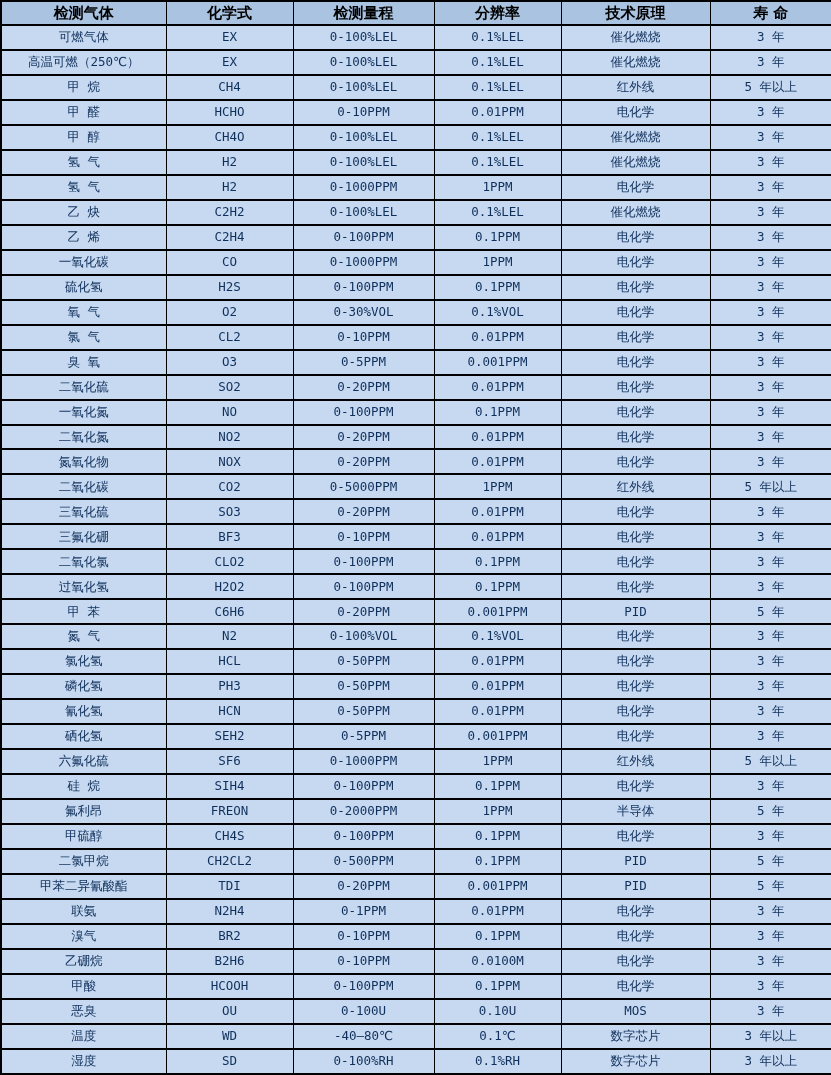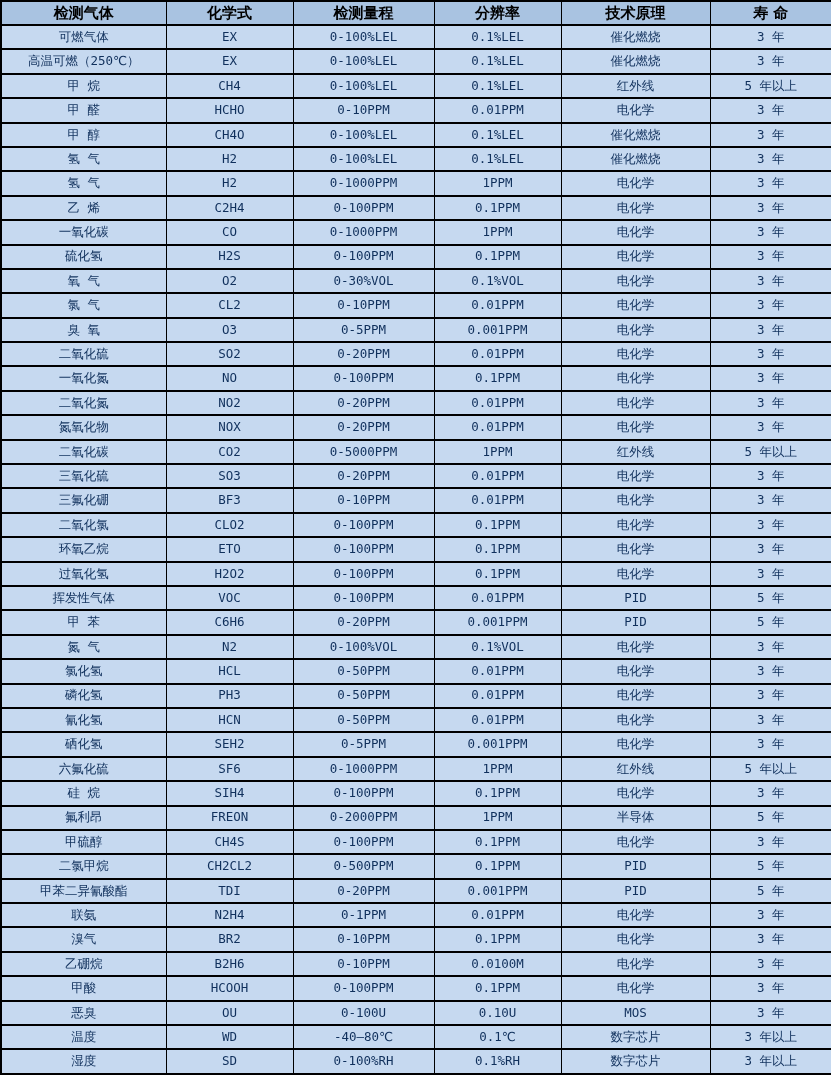--- a/index.html
+++ b/index.html
@@ -125,20 +125,28 @@
         </tr>
         <tr>
           <td>氢 气</td>
           <td>H2</td>
           <td>0-1000PPM</td>
           <td>1PPM</td>
           <td>电化学</td>
           <td>3 年</td>
         </tr>
         <tr>
+          <td>乙 炔</td>
+          <td>C2H2</td>
+          <td>0-100%LEL</td>
+          <td>0.1%LEL</td>
+          <td>催化燃烧</td>
+          <td>3 年</td>
+        </tr>
+        <tr>
           <td>乙 烯</td>
           <td>C2H4</td>
           <td>0-100PPM</td>
           <td>0.1PPM</td>
           <td>电化学</td>
           <td>3 年</td>
         </tr>
         <tr>
           <td>一氧化碳</td>
           <td>CO</td>
@@ -237,42 +245,26 @@
         </tr>
         <tr>
           <td>二氧化氯</td>
           <td>CLO2</td>
           <td>0-100PPM</td>
           <td>0.1PPM</td>
           <td>电化学</td>
           <td>3 年</td>
         </tr>
         <tr>
-          <td>环氧乙烷</td>
-          <td>ETO</td>
-          <td>0-100PPM</td>
-          <td>0.1PPM</td>
-          <td>电化学</td>
-          <td>3 年</td>
-        </tr>
-        <tr>
           <td>过氧化氢</td>
           <td>H2O2</td>
           <td>0-100PPM</td>
           <td>0.1PPM</td>
           <td>电化学</td>
           <td>3 年</td>
-        </tr>
-        <tr>
-          <td>挥发性气体</td>
-          <td>VOC</td>
-          <td>0-100PPM</td>
-          <td>0.01PPM</td>
-          <td>PID</td>
-          <td>5 年</td>
         </tr>
         <tr>
           <td>甲 苯</td>
           <td>C6H6</td>
           <td>0-20PPM</td>
           <td>0.001PPM</td>
           <td>PID</td>
           <td>5 年</td>
         </tr>
         <tr>

